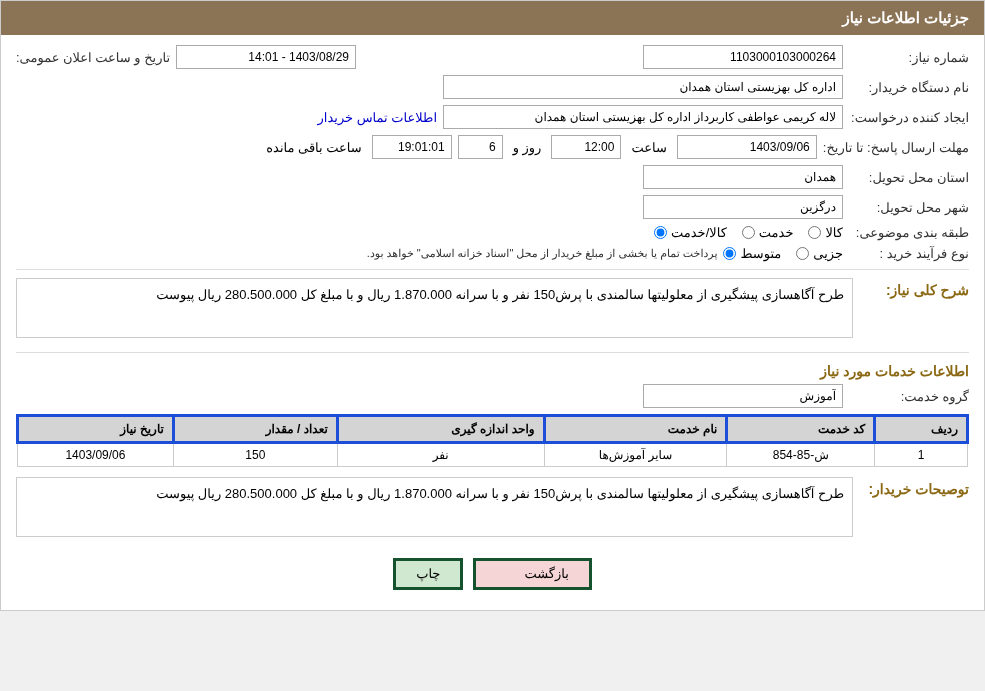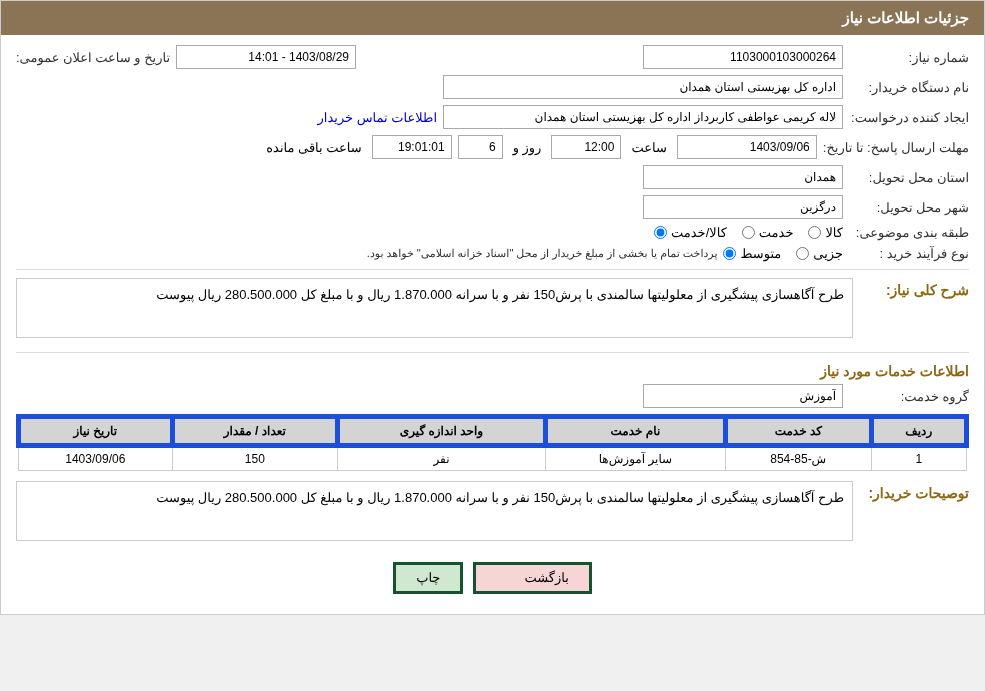--- a/index.html
+++ b/index.html
@@ -85,23 +85,23 @@
     
     
     .data-table {
       width: 100%;
       border-collapse: collapse;
       margin-bottom: 10px;
       font-size: 12px;
     }
     .data-table th {
       background: #d4d4d4;
-      border: 5px solid #1d4ed8;
+      border: 3px solid #1d4ed8;
       padding: 5px 8px;
-      text-align: center;
+      text-align: right;
       font-weight: bold;
       margin-left: 28px;
     }
     .data-table td {
       border: 1px solid #ccc;
       padding: 4px 8px;
       text-align: center;
     }
     .data-table tr:nth-child(even) td {
       background: #f9f9f9;

